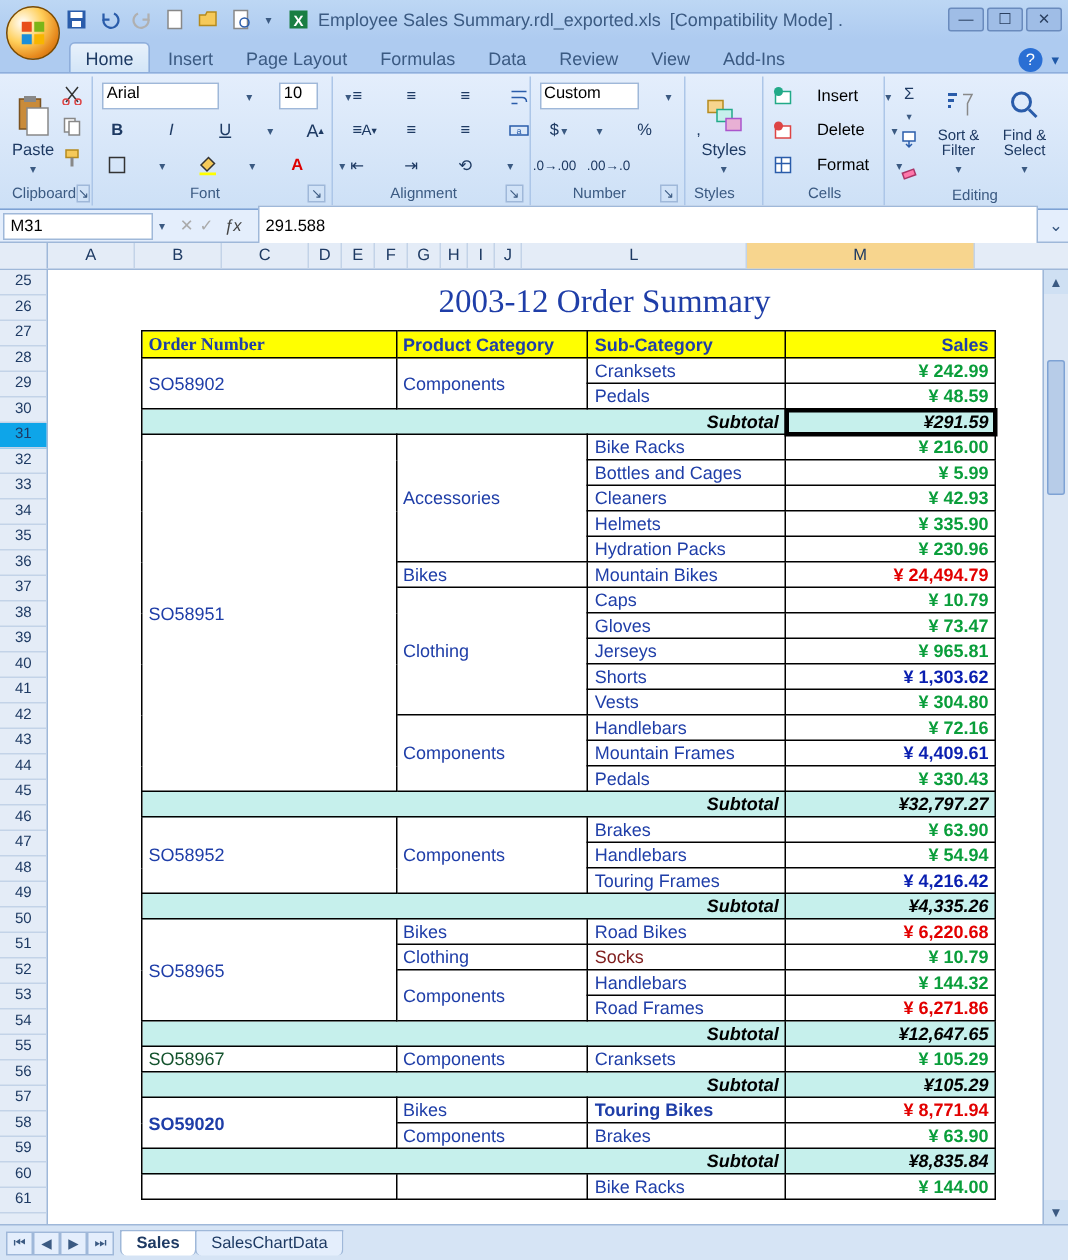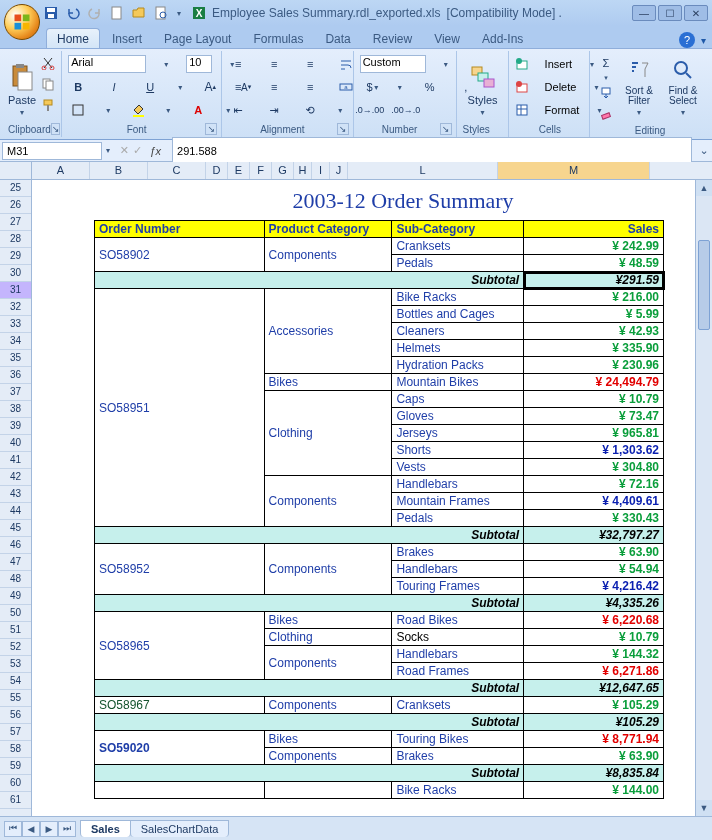--- a/index.html
+++ b/index.html
@@ -94,21 +94,21 @@
 
   
   .grid-area { position:absolute; left:0; right:0; top:162px; bottom:24px; background:#fff; display:flex; flex-direction:column;}
   .colheaders { height:18px; display:flex; background:#e4ecf7; border-bottom:1px solid #9fb8d9;}
   .cornerbox { width:32px; border-right:1px solid #9fb8d9; background:#e4ecf7;}
   .ch { border-right:1px solid #c3d3e8; text-align:center; color:#1e3a63; font-size:11px; line-height:17px;}
   .ch.sel { background:#f7d58e; }
   .gridbody { flex:1; display:flex; overflow:hidden;}
   .rowheaders { width:32px; background:#e4ecf7; border-right:1px solid #9fb8d9;}
   .rh { height:17px; border-bottom:1px solid #c3d3e8; text-align:center; color:#1e3a63; font-size:10px; line-height:16px;}
-  .rh.sel { background:#c4b5fd;}
+  .rh.sel { background:#0ea5e9;}
   .cells { flex:1; position:relative; overflow:hidden;}
   .cells-inner { position:absolute; left:0; top:0; right:0;}
 
   
   .sheet-title { color:#1f3ea8; font-size:22px; text-align:center; font-family: "Times New Roman", serif; padding: 8px 0 6px 62px;}
   .datatable { border-collapse:collapse; margin-left:62px; font-family: Arial, sans-serif; font-size:12px; color:#1f3ea8; width:570px;}
   .datatable td, .datatable th { border:1px solid #000; padding:1px 4px; height:16px; vertical-align:middle;}
   .hdr { background:#ffff00; font-weight:bold; color:#1f3ea8;}
   .sub { background:#c6f0ec; font-weight:bold; font-style:italic; color:#000; text-align:right;}
   .subval { background:#c6f0ec; font-weight:bold; font-style:italic; color:#000; text-align:right;}
@@ -540,21 +540,21 @@
         <div class="rh">59</div>
         <div class="rh">60</div>
         <div class="rh">61</div>
       </div>
     <div class="cells">
       <div class="cells-inner">
         <div class="sheet-title">2003-12 Order Summary</div>
         <table class="datatable" id="datatable">
             <tbody>
               <tr>
-                <td class="hdr" style="width:170px;">Order Number</td>
+                <td class="hdr" style="width:170px;font-family:Liberation Serif, serif;">Order Number</td>
                 <td class="hdr" style="width:128px;">Product Category</td>
                 <td class="hdr" style="width:132px;">Sub-Category</td>
                 <td class="hdr" style="width:140px;text-align:right;">Sales</td>
               </tr>
               <tr>
                 <td rowspan="2" style="color:#1f3ea8;">SO58902</td>
                 <td rowspan="2" style="color:#1f3ea8;">Components</td>
                 <td style="color:#1f3ea8;">Cranksets</td>
                 <td class="sales green">¥ 242.99</td>
               </tr>
@@ -650,21 +650,21 @@
                 <td class="subval">¥4,335.26</td>
               </tr>
               <tr>
                 <td rowspan="4" style="color:#1f3ea8;">SO58965</td>
                 <td rowspan="1" style="color:#1f3ea8;">Bikes</td>
                 <td style="color:#1f3ea8;">Road Bikes</td>
                 <td class="sales red">¥ 6,220.68</td>
               </tr>
               <tr>
                 <td rowspan="1" style="color:#1f3ea8;">Clothing</td>
-                <td style="color:#000000;">Socks</td>
+                <td style="color:#7f1d1d;">Socks</td>
                 <td class="sales green">¥ 10.79</td>
               </tr>
               <tr>
                 <td rowspan="2" style="color:#1f3ea8;">Components</td>
                 <td style="color:#1f3ea8;">Handlebars</td>
                 <td class="sales green">¥ 144.32</td>
               </tr>
               <tr>
                 <td style="color:#1f3ea8;">Road Frames</td>
                 <td class="sales red">¥ 6,271.86</td>
@@ -679,21 +679,21 @@
                 <td style="color:#1f3ea8;">Cranksets</td>
                 <td class="sales green">¥ 105.29</td>
               </tr>
               <tr>
                 <td class="sub" colspan="3">Subtotal</td>
                 <td class="subval">¥105.29</td>
               </tr>
               <tr>
                 <td rowspan="2" style="color:#1f3ea8;font-weight:bold;">SO59020</td>
                 <td rowspan="1" style="color:#1f3ea8;">Bikes</td>
-                <td style="color:#1f3ea8;">Touring Bikes</td>
+                <td style="color:#1f3ea8;font-weight:bold;">Touring Bikes</td>
                 <td class="sales red">¥ 8,771.94</td>
               </tr>
               <tr>
                 <td rowspan="1" style="color:#1f3ea8;">Components</td>
                 <td style="color:#1f3ea8;">Brakes</td>
                 <td class="sales green">¥ 63.90</td>
               </tr>
               <tr>
                 <td class="sub" colspan="3">Subtotal</td>
                 <td class="subval">¥8,835.84</td>

